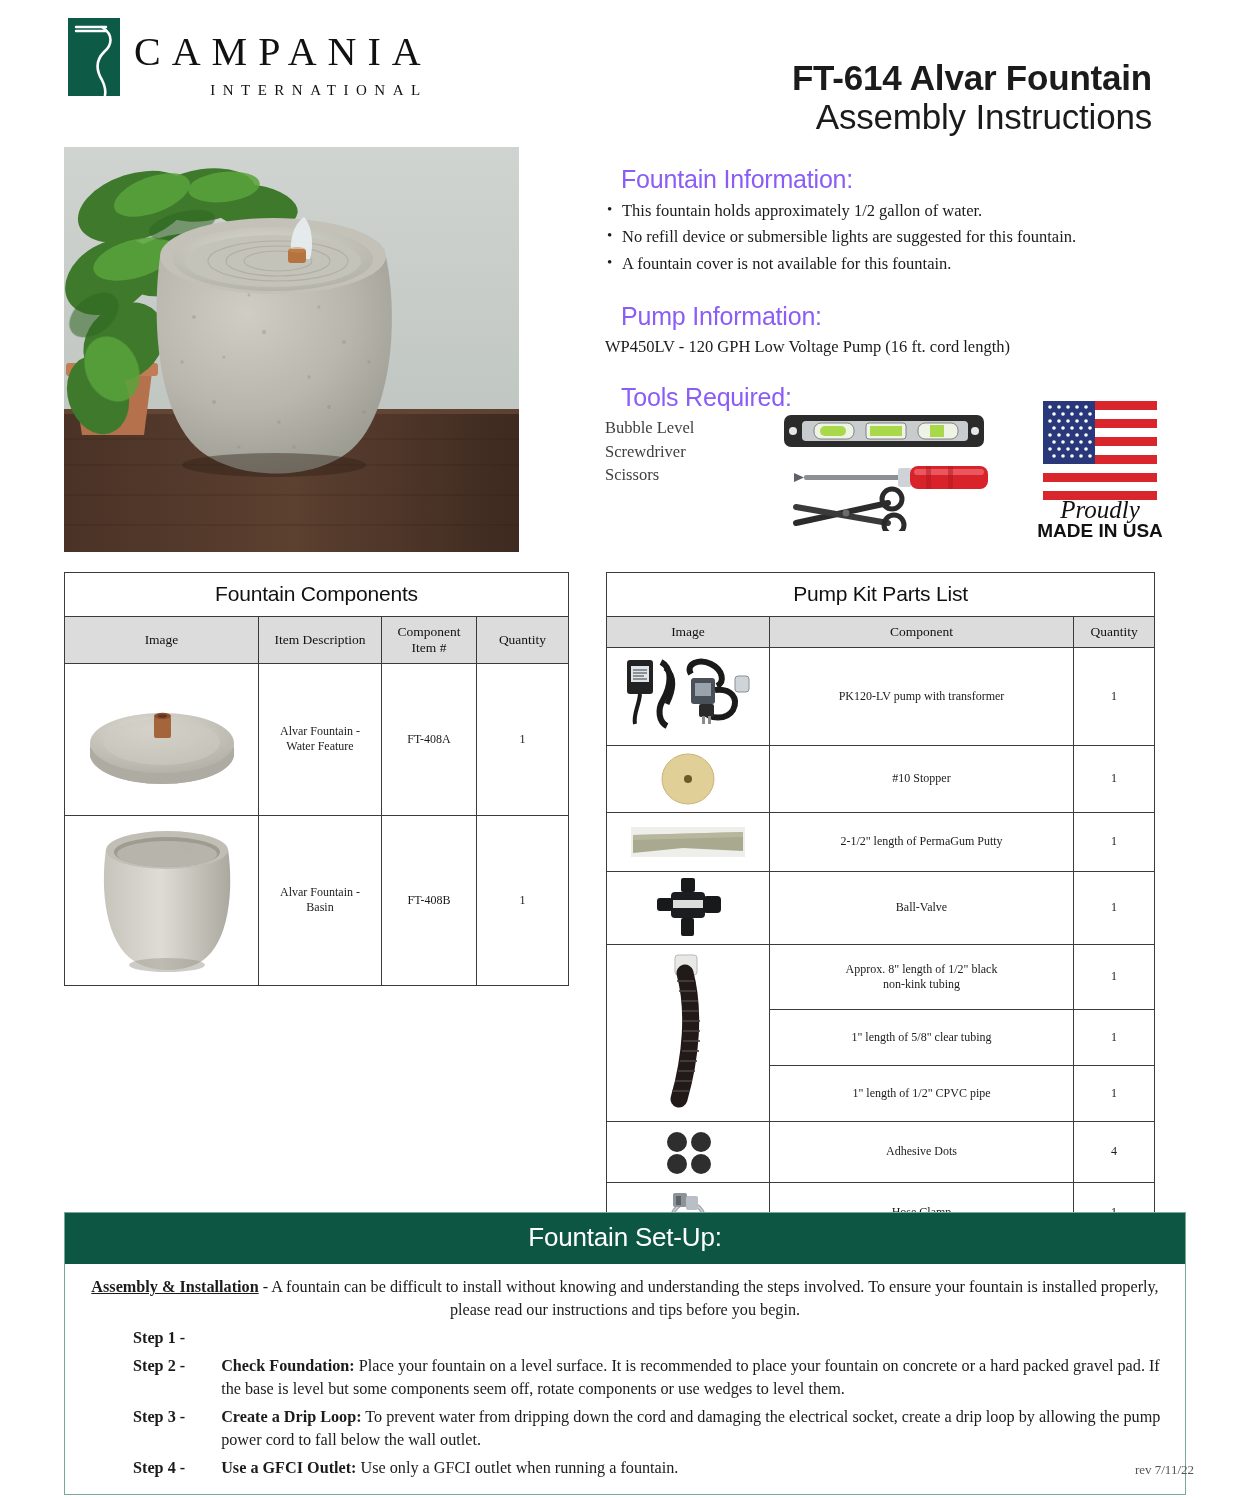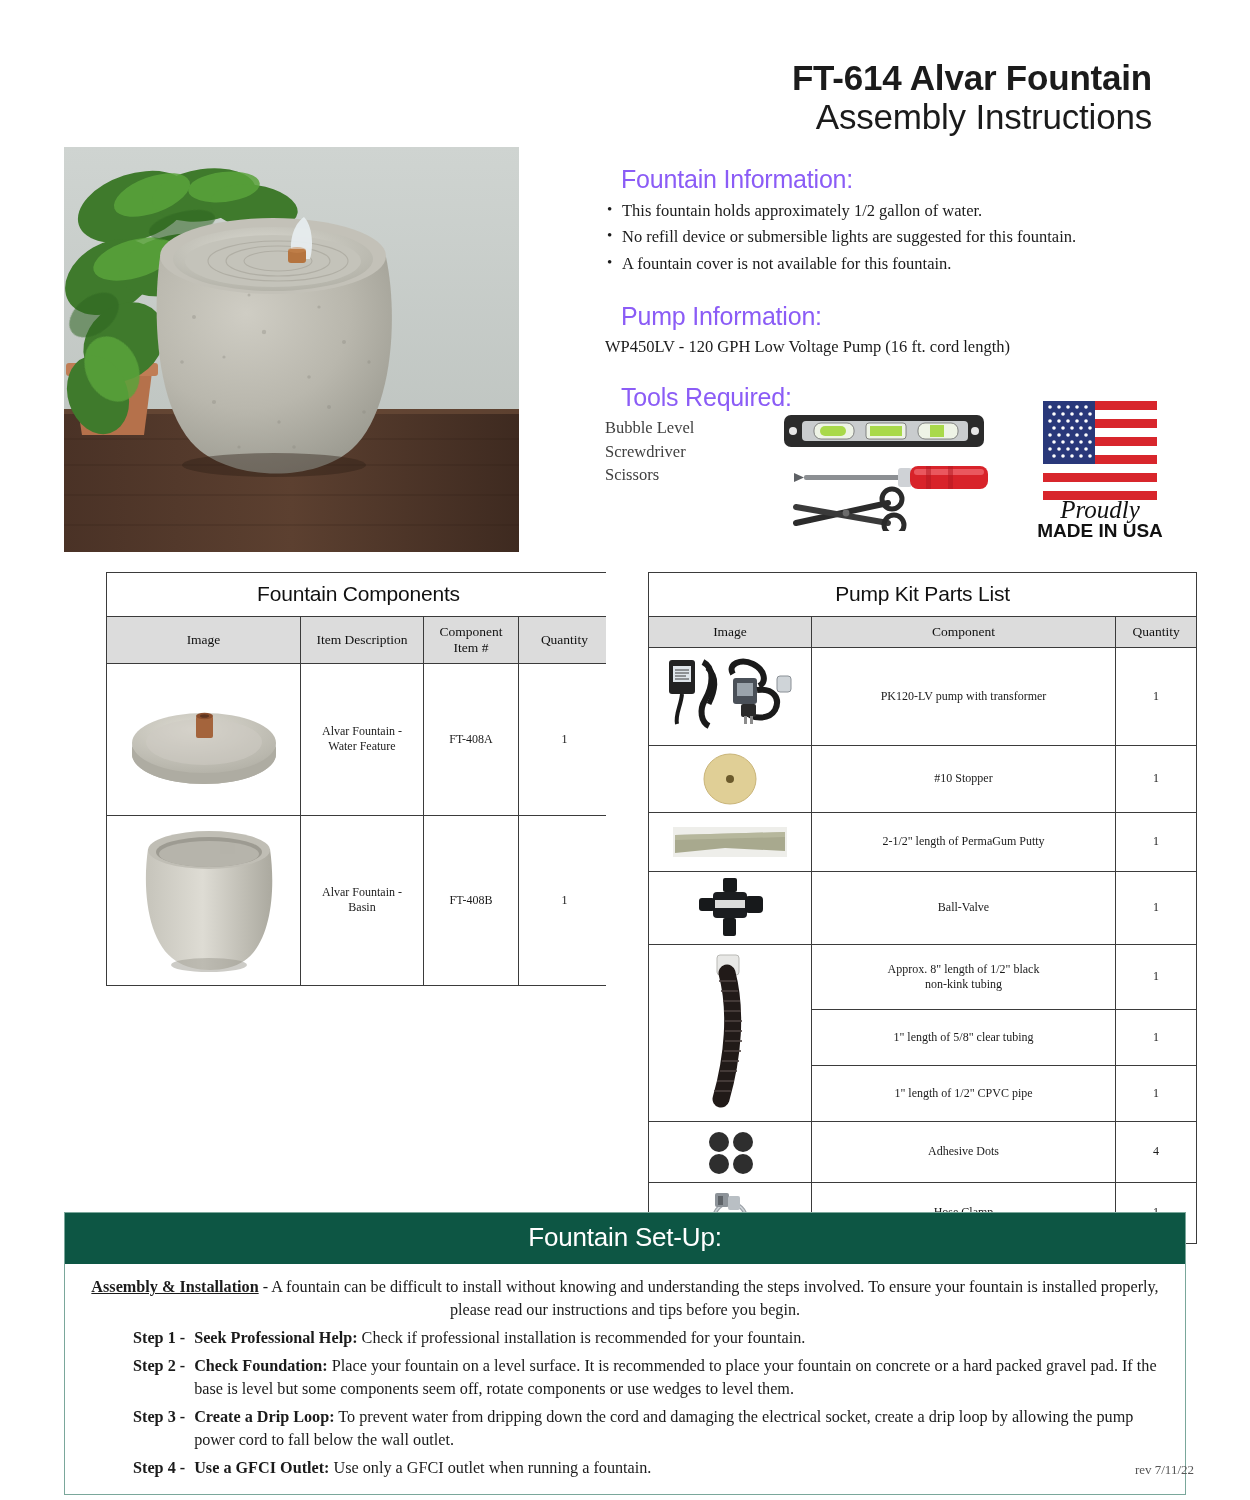--- a/index.html
+++ b/index.html
@@ -37,21 +37,21 @@
   .plain-line{font-family:"Liberation Serif", serif;font-size:16.5px;color:#1b1b1b;line-height:1.5;}
 
   #pump-info{margin-top:24px;}
   #tools-sec{margin-top:24px;position:relative;}
   #tools-list{font-family:"Liberation Serif", serif;font-size:16.5px;line-height:1.42;color:#404040;}
 
   #tool-art{position:absolute;left:175px;top:28px;width:230px;height:115px;}
   #usa-badge{position:absolute;left:420px;top:8px;width:150px;height:150px;}
 
   
-  table{border-collapse:collapse;margin-left:42px;}
+  table{border-collapse:collapse;}
   .tbl{position:absolute;background:#fff;}
   .tbl table{width:100%;height:100%;table-layout:fixed;}
   .tbl th,.tbl td{border:1.3px solid #3b3b3b;text-align:center;vertical-align:middle;}
   .tbl-title{font-size:21px;font-weight:normal;padding:9px 0 10px;border:1.3px solid #3b3b3b;
              color:#111;letter-spacing:-0.2px;}
   .colhead{background:#dcdcdc;font-family:"Liberation Serif", serif;font-size:13.5px;
            font-weight:normal;color:#111;padding:7px 2px;line-height:1.18;}
   .cellfont{font-family:"Liberation Serif", serif;font-size:12px;color:#1b1b1b;line-height:1.28;}
   .imgcell{padding:4px 2px;}
   .imgcell svg{display:block;margin:0 auto;}
@@ -61,33 +61,46 @@
 
   
   #setup{position:absolute;left:64px;top:1212px;width:1122px;
          border:1px solid #7aa79b;box-sizing:border-box;}
   #setup-banner{background:#0d5644;color:#ffffff;text-align:center;
                 font-size:26px;padding:9px 0 11px;letter-spacing:-0.2px;}
   #setup-body{padding:12px 16px 14px 16px;background:#fff;}
   #assembly-para{font-family:"Liberation Serif", serif;font-size:16.2px;line-height:1.42;color:#1b1b1b;text-align:center;}
   #assembly-label{font-weight:bold;text-decoration:underline;}
   .step-row{display:flex;font-family:"Liberation Serif", serif;font-size:16.2px;
-            line-height:1.42;color:#1b1b1b;margin-top:5px;padding-left:52px;}
+            line-height:1.42;color:#1b1b1b;margin-top:5px;padding-left:52px;gap:27px;}
   .step-num{font-weight:bold;white-space:nowrap;flex:none;padding-right:9px;}
   .step-txt{flex:1;}
   .step-bold{font-weight:bold;}
 
   #rev{position:absolute;right:56px;top:1462px;font-family:"Liberation Serif", serif;
        font-size:13px;color:#555;}
 </style>
 </head>
 <body>
 
 <div id="header">
 
+  <div id="logo-block">
+    <div id="logo-mark">
+      <svg width="52" height="78" viewBox="0 0 52 78">
+        <rect x="0" y="0" width="52" height="78" fill="#0d5a47"></rect>
+        <path d="M8 9 h30 M8 13 h30" stroke="#ffffff" stroke-width="2.4" fill="none" stroke-linecap="round"></path>
+        <path d="M34 9 C46 17, 44 27, 36 34 C28 42, 28 52, 34 62 C37 68, 38 72, 37 77" stroke="#ffffff" stroke-width="2.6" fill="none" stroke-linecap="round"></path>
+      </svg>
+    </div>
+    <div id="logo-words">
+      <div id="brand-name">CAMPANIA</div>
+      <div id="brand-sub">INTERNATIONAL</div>
+    </div>
+  </div>
 
   <div id="title-block">
     <div id="doc-title">FT-614 Alvar Fountain</div>
     <div id="doc-subtitle">Assembly Instructions</div>
   </div>
 </div>
 
 <div id="hero-photo">
   <svg width="455" height="405" viewBox="0 0 455 405">
     <defs>
@@ -519,23 +532,20 @@
 
 <div id="setup">
   <div id="setup-banner">Fountain Set-Up:</div>
   <div id="setup-body">
     <div id="assembly-para">
       <span id="assembly-label">Assembly &amp; Installation</span><span> - A fountain can be difficult to install without knowing and understanding the steps involved. To ensure your fountain is installed properly, please read our instructions and tips before you begin.</span>
     </div>
 
     <div class="step-row">
       <span class="step-num">Step 1 -</span>
-      <span class="step-txt">
-        <span class="step-bold">Seek Professional Help:</span><span> Check if professional installation is recommended for your fountain.</span>
-      </span>
     </div>
 
     <div class="step-row">
       <span class="step-num">Step 2 -</span>
       <span class="step-txt">
         <span class="step-bold">Check Foundation:</span><span> Place your fountain on a level surface. It is recommended to place your fountain on concrete or a hard packed</span>
         <span>gravel pad. If the base is level but some components seem off, rotate components or use wedges to level them.</span>
       </span>
     </div>
 

